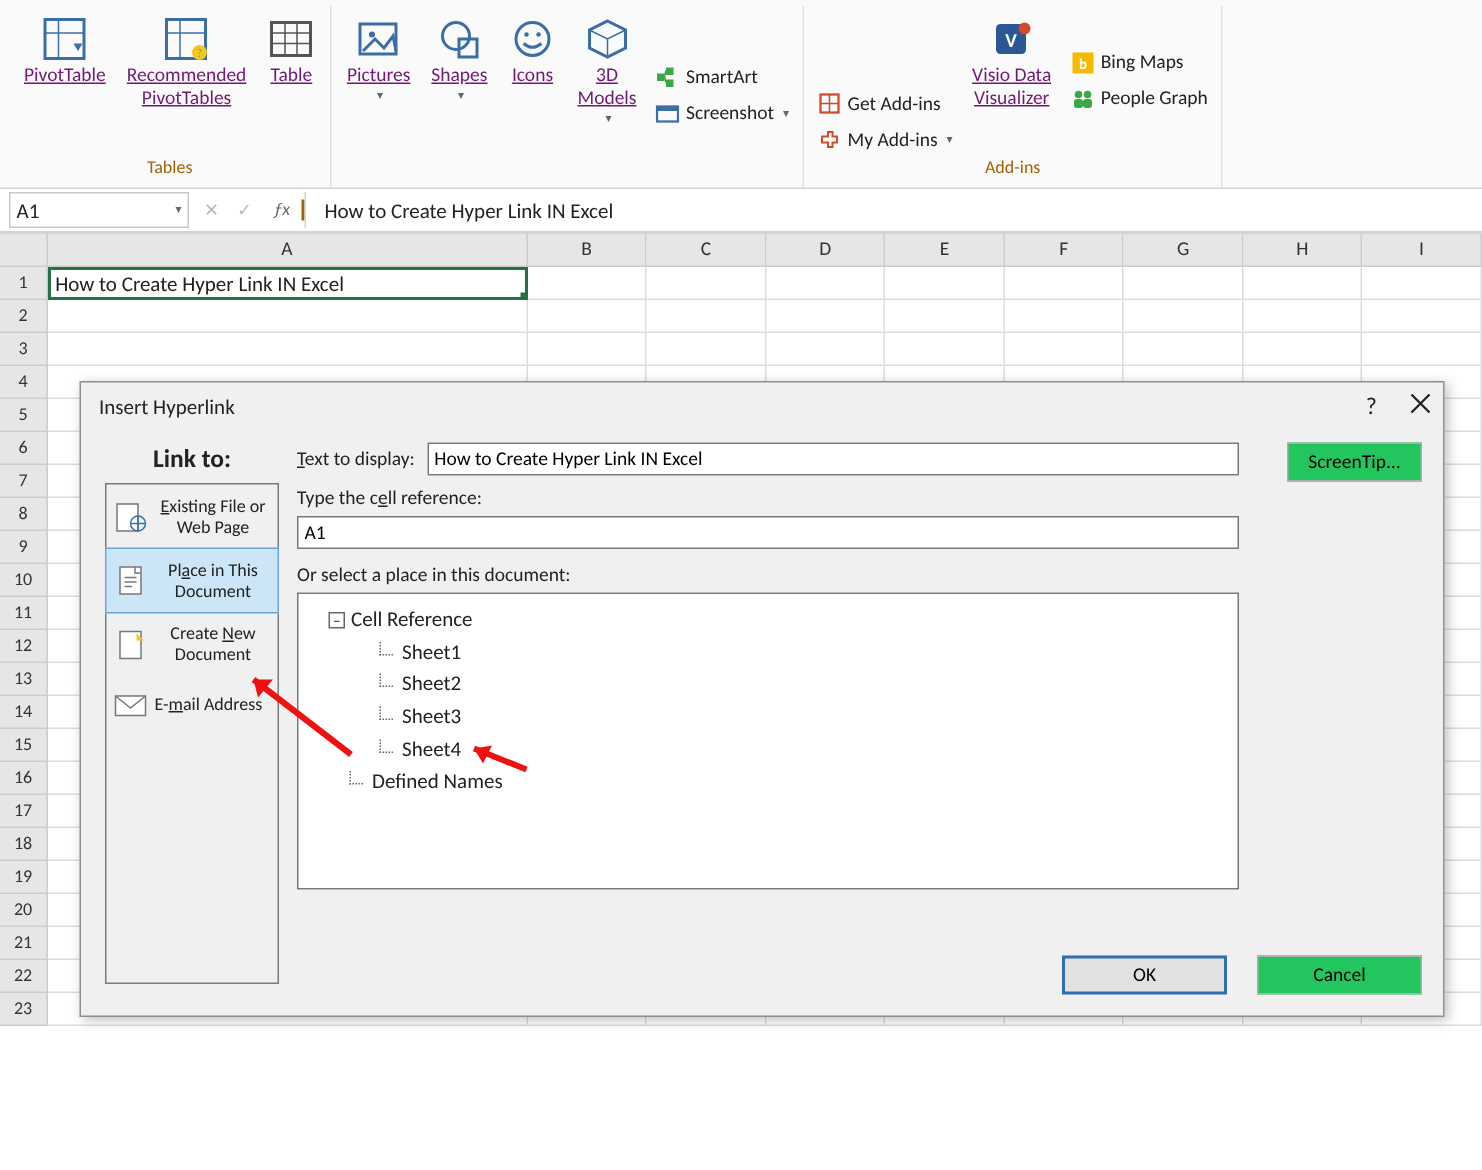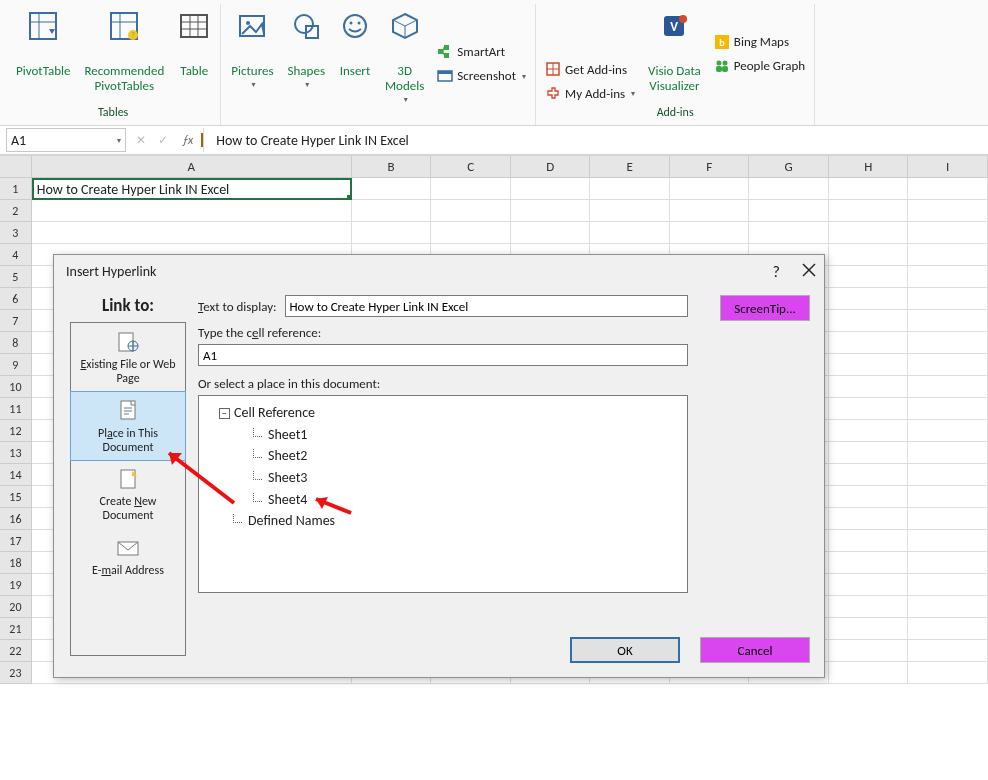--- a/index.html
+++ b/index.html
@@ -1,24 +1,24 @@
 <!DOCTYPE html>
 <html><head>
 <meta charset="utf-8">
 <style>
   * { box-sizing: border-box; font-family: "Segoe UI", Calibri, Arial, sans-serif; }
   body { margin: 0; width: 988px; height: 780px; background: #fff; overflow: hidden; font-size: 12px; color: #222; }
   
   .ribbon { height: 126px; border-bottom: 1px solid #d4d4d4; background: #fafafa; display: flex; padding: 4px 6px 0 6px; }
   .group { display: flex; flex-direction: column; padding: 0 6px 2px 6px; border-right: 1px solid #e1e1e1; }
   .group-body { display: flex; gap: 6px; flex: 1; }
-  .group-label { text-align: center; font-size: 12px; color: #14532d; padding: 2px 0 4px 0; }
+  .group-label { text-align: center; font-size: 12px; color: #a16207; padding: 2px 0 4px 0; }
   .rbtn { display: flex; flex-direction: column; align-items: center; justify-content: flex-start; padding: 4px 4px; cursor: default; }
   .rbtn .ricon { width: 32px; height: 36px; display: flex; align-items: center; justify-content: center; }
-  .rbtn .rtxt { font-size: 13px; color: #15803d; text-align: center; line-height: 1.15; margin-top: 20px; }
+  .rbtn .rtxt { font-size: 13px; color: #701a75; text-align: center; line-height: 1.15; margin-top: 0; text-decoration: underline; }
   .sm-row { display: flex; flex-direction: column; gap: 4px; justify-content: center; }
   .sm-btn { display: flex; align-items: center; gap: 4px; font-size: 13px; padding: 2px 3px; }
   .sm-ico { width: 16px; height: 16px; display: inline-flex; align-items: center; justify-content: center; }
   .tri { font-size: 8px; color: #666; margin-left: 2px; }
   
   .fbar { height: 30px; display: flex; align-items: center; border-bottom: 2px solid #d4d4d4; background: #fff; }
   .namebox { width: 120px; height: 24px; margin: 0 4px 0 6px; border: 1px solid #c8c8c8; display: flex; align-items: center; padding: 0 4px; font-size: 14px; justify-content: space-between; }
   .fxok  { color: #bbb; padding: 0 6px;}
   .fxlbl { font-style: italic; color: #666; padding: 0 8px; }
   .ftext { flex: 1; border-left: 1px solid #d4d4d4; padding-left: 12px; font-size: 14px; height: 24px; display:flex; align-items:center;}
@@ -29,38 +29,38 @@
   .chdr { background: #e6e6e6; border-right: 1px solid #ccc; border-bottom: 1px solid #ccc; text-align: center; font-size: 13px; color: #333; line-height: 22px; }
   .rows { }
   .row { display: flex; height: 22px; }
   .rhdr { width: 32px; background: #e6e6e6; border-right: 1px solid #ccc; border-bottom: 1px solid #ccc; text-align: center; font-size: 12px; color: #333; line-height: 22px; }
   .cell { border-right: 1px solid #ddd; border-bottom: 1px solid #ddd; font-size: 14px; padding: 0 4px; line-height: 21px; overflow: hidden; white-space: nowrap; }
   .cell.sel { border: 2px solid #217346; line-height: 19px; padding: 0 3px; position: relative;}
   .cell.sel:after { content:''; position:absolute; right:-3px; bottom:-3px; width:6px; height:6px; background:#217346; }
   .w-a{ width: 322px; } .w-n{ width: 80px; }
   
   .overlay { position:absolute; left:0; top:0; width:988px; height:780px; pointer-events:none;}
-  .dialog { position: absolute; left: 53px; top: 254px; width: 772px; height: 424px;
+  .dialog { position: absolute; left: 53px; top: 254px; width: 910px; height: 424px;
             background: #f0f0f0; border: 1px solid #8f8f8f; box-shadow: 2px 2px 8px rgba(0,0,0,.25); pointer-events:auto;}
   .dlg-title { display: flex; align-items: center; justify-content: space-between; height: 32px; padding: 0 8px 0 12px; font-size: 14px;}
   .dlg-title .r { display:flex; gap: 22px; align-items:center; font-size: 16px; }
   .dlg-body { display: flex; padding: 8px 14px 0 14px; gap: 10px; }
   .linkto-col { display:flex; flex-direction:column; align-items:center; width: 120px;}
   .linkto-lbl{ font-size: 17px; margin-bottom: 6px; font-weight: bold;}
   .linkto-list { width: 116px; height: 334px; border: 1px solid #7a7a7a; background:#f0f0f0; display:flex; flex-direction:column;}
-  .linkto-item{ display:flex; flex-direction:column; align-items:center; gap:4px; padding:8px 4px 6px 4px; font-size:12px; text-align:center; border-bottom: 1px solid transparent; cursor:default;}
+  .linkto-item{ display:flex; flex-direction:row; align-items:center; gap:4px; padding:8px 4px 6px 4px; font-size:12px; text-align:center; border-bottom: 1px solid transparent; cursor:default;}
   .linkto-item .lico{ width:24px; height:22px;}
   .linkto-item.sel{ background:#cde6f7; border:1px solid #6aa6d6; margin:-1px;}
   .main-col{ flex:1; display:flex; flex-direction:column;}
   .frow{ display:flex; align-items:center; gap:8px; margin-bottom:8px;}
   .flbl{ font-size:13px;}
   .ul{ text-decoration: underline;}
   .tin{ border:1px solid #7a7a7a; background:#fff; font-size:13px; height:22px; padding: 2px 4px; flex:1;}
   .side-col{ width: 112px; display:flex; flex-direction:column; align-items:flex-end;}
-  .dbtn{ height:26px; padding: 0 10px; font-size:13px; background:#d946ef; border:1px solid #adadad; min-width: 90px;}
+  .dbtn{ height:26px; padding: 0 10px; font-size:13px; background:#22c55e; border:1px solid #adadad; min-width: 90px;}
   .dbtn.primary{ background:#e1e1e1; border:2px solid #2f6fb0; min-width:110px;}
   .tree{ border:1px solid #7a7a7a; background:#fff; height: 198px; padding:6px 20px; font-size:14px;}
   .tnode{ line-height:1.55;}
   .tnode .tbox{ display:inline-block; width:11px; height:11px; border:1px solid #666; text-align:center; line-height:9px; font-size:10px; margin-right:4px;}
   .tchild{ margin-left: 34px;}
   .tdot{ width:9px; height:9px; display:inline-block; border-left:1px dotted #666; border-bottom:1px dotted #666; margin-right:6px; margin-bottom:2px;}
   .dfooter{ position:absolute; right:14px; bottom:14px; display:flex; gap:20px;}
   
   .arrow { position:absolute; pointer-events:none; }
 </style>
@@ -136,21 +136,21 @@
       </div>
       <div class="rbtn">
         <span class="ricon">
           <svg width="32" height="32">
               <circle cx="16" cy="16" r="11" fill="none" stroke="#3a6ea5" stroke-width="2"></circle>
               <circle cx="12" cy="13" r="1.5" fill="#3a6ea5"></circle>
               <circle cx="20" cy="13" r="1.5" fill="#3a6ea5"></circle>
               <path d="M10 19 Q16 24 22 19" fill="none" stroke="#3a6ea5" stroke-width="2"></path>
             </svg>
         </span>
-        <span class="rtxt">Insert</span>
+        <span class="rtxt">Icons</span>
       </div>
       <div class="rbtn">
         <span class="ricon">
           <svg width="32" height="32">
               <polygon points="16,4 28,10 28,22 16,28 4,22 4,10" fill="none" stroke="#3a6ea5" stroke-width="2"></polygon>
               <polyline points="4,10 16,16 28,10" fill="none" stroke="#3a6ea5"></polyline>
               <line x1="16" y1="16" x2="16" y2="28" stroke="#3a6ea5"></line>
             </svg>
         </span>
         <span class="rtxt" style="white-space:pre">3D

